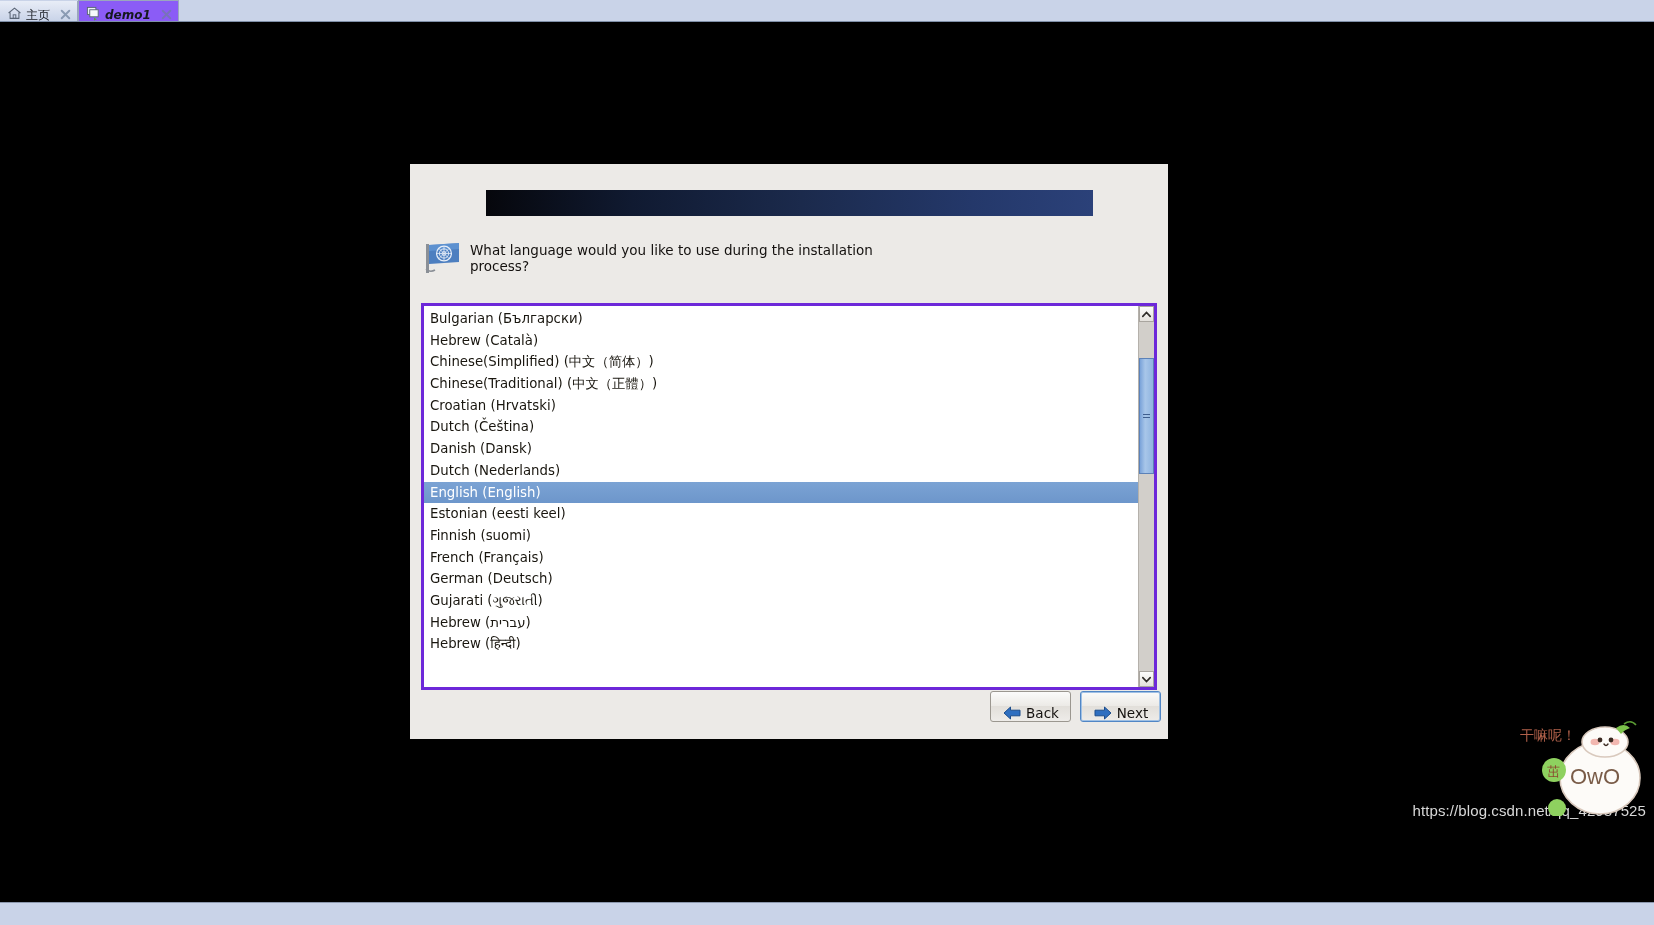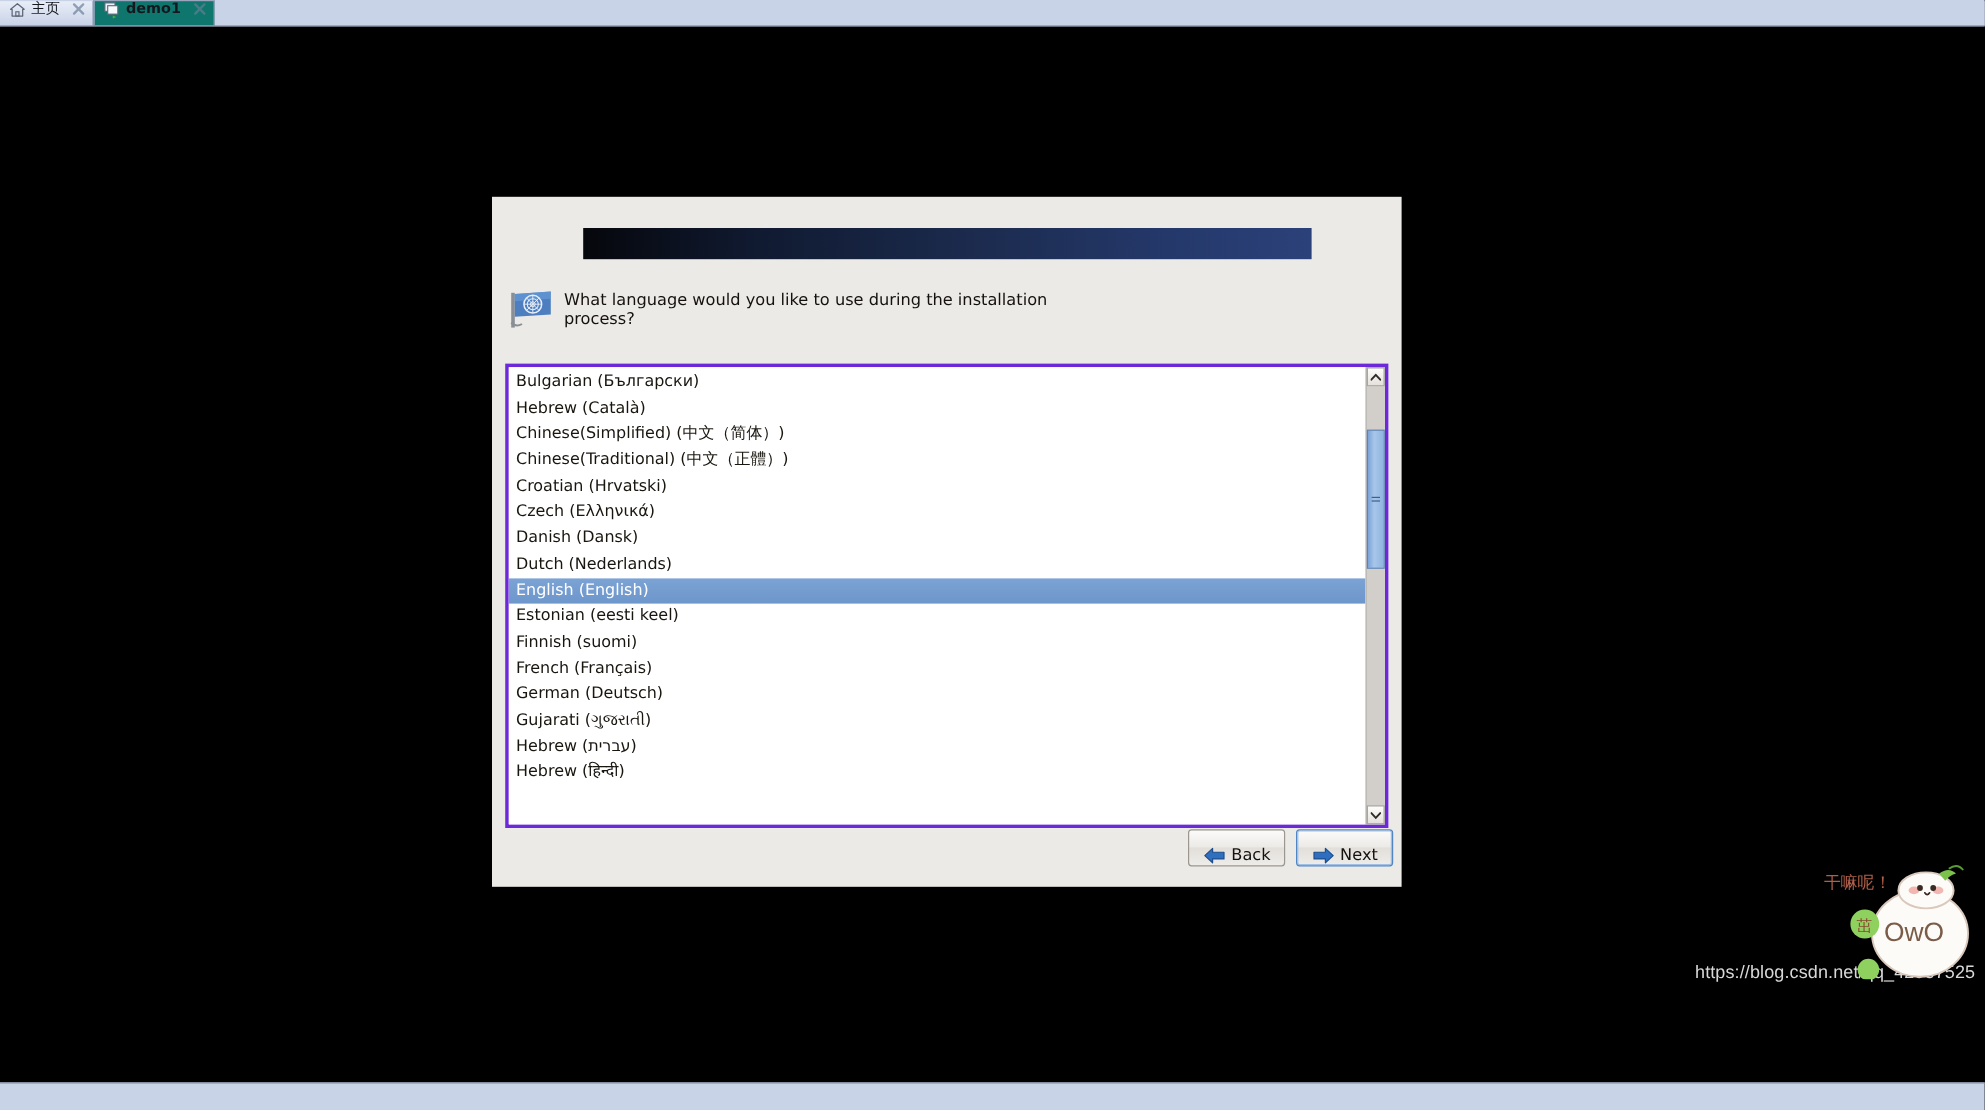--- a/index.html
+++ b/index.html
@@ -21,37 +21,38 @@
     background: #c9d3e8;
     display: flex;
     align-items: flex-end;
     border-bottom: 1px solid #7f8fa8;
     position: relative;
     z-index: 5;
   }
   .tab {
     height: 20px;
     display: flex;
-    align-items: flex-start;
+    align-items: flex-end;
     padding: 0 5px 0 7px;
     font-size: 12px;
     color: #15181e;
     border-right: 1px solid #9aa6bd;
     box-sizing: border-box;
     position: relative;
   }
   .tab.inactive {
     background: linear-gradient(to bottom, #e8edf7 0%, #c9d3e8 100%);
   }
   .tab.active {
-    background: #0f766e;
+    background: #8b5cf6;
     font-weight: bold;
     border-top: 1px solid #9aa6bd;
     border-left: 1px solid #9aa6bd;
     height: 21px;
+    font-style: italic;
   }
   .tab-icon {
     width: 15px;
     height: 15px;
     margin-right: 4px;
     flex: 0 0 auto;
     display: block;
   }
   .tab-label {
     white-space: nowrap;
@@ -313,21 +314,21 @@
       <div class="prompt-text">What language would you like to use during the installation process?</div>
     </div>
 
     <div class="listwrap">
       <div class="listview">
           <div class="lang-item">Bulgarian (Български)</div>
           <div class="lang-item">Hebrew (Català)</div>
           <div class="lang-item">Chinese(Simplified) (中文（简体）)</div>
           <div class="lang-item">Chinese(Traditional) (中文（正體）)</div>
           <div class="lang-item">Croatian (Hrvatski)</div>
-          <div class="lang-item">Czech (Ελληνικά)</div>
+          <div class="lang-item">Dutch (Čeština)</div>
           <div class="lang-item">Danish (Dansk)</div>
           <div class="lang-item">Dutch (Nederlands)</div>
           <div class="lang-item selected">English (English)</div>
           <div class="lang-item">Estonian (eesti keel)</div>
           <div class="lang-item">Finnish (suomi)</div>
           <div class="lang-item">French (Français)</div>
           <div class="lang-item">German (Deutsch)</div>
           <div class="lang-item">Gujarati (ગુજરાતી)</div>
           <div class="lang-item">Hebrew (עברית)</div>
           <div class="lang-item">Hebrew (हिन्दी)</div>

